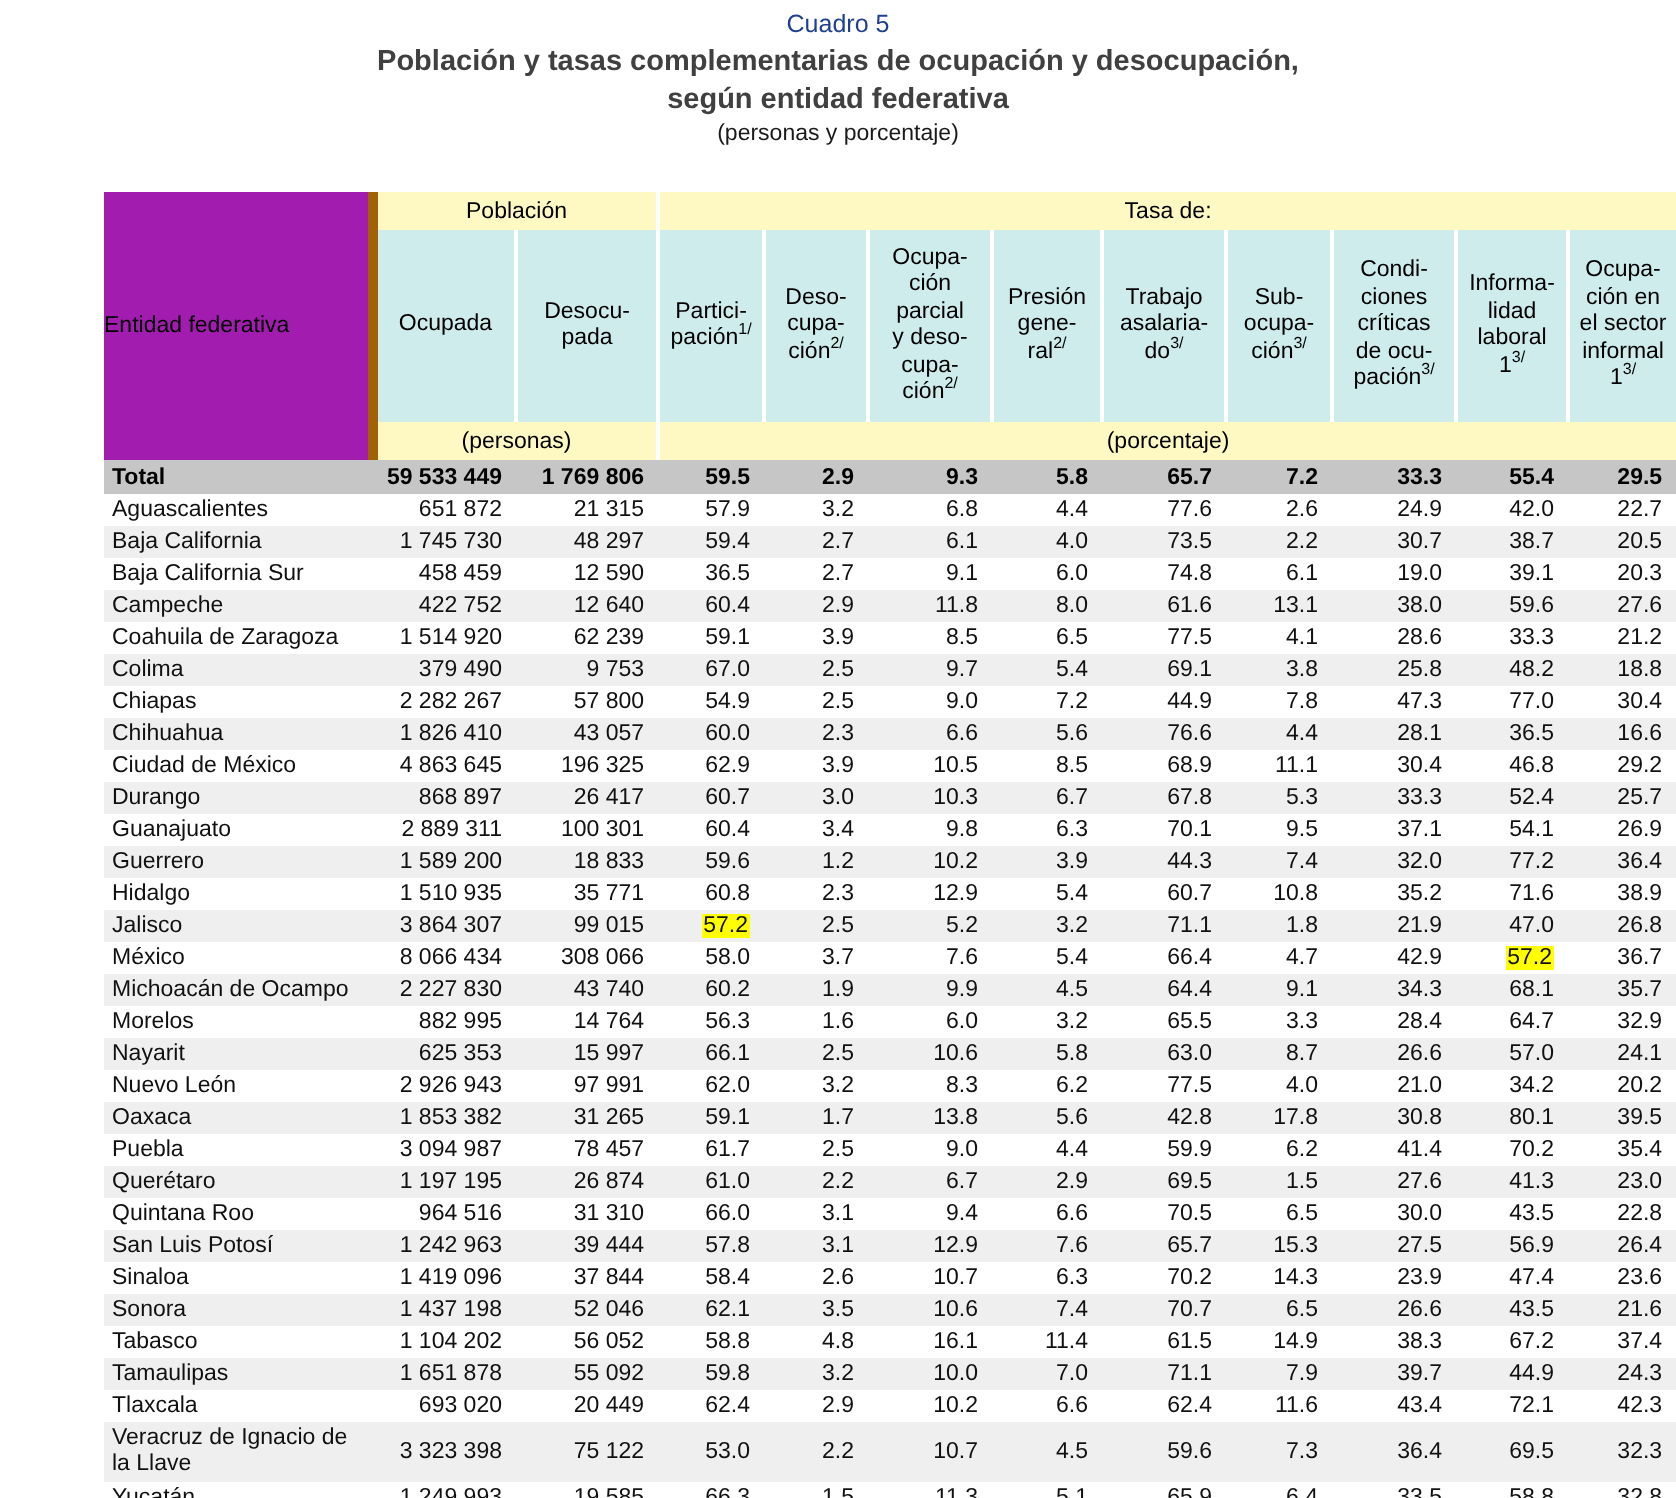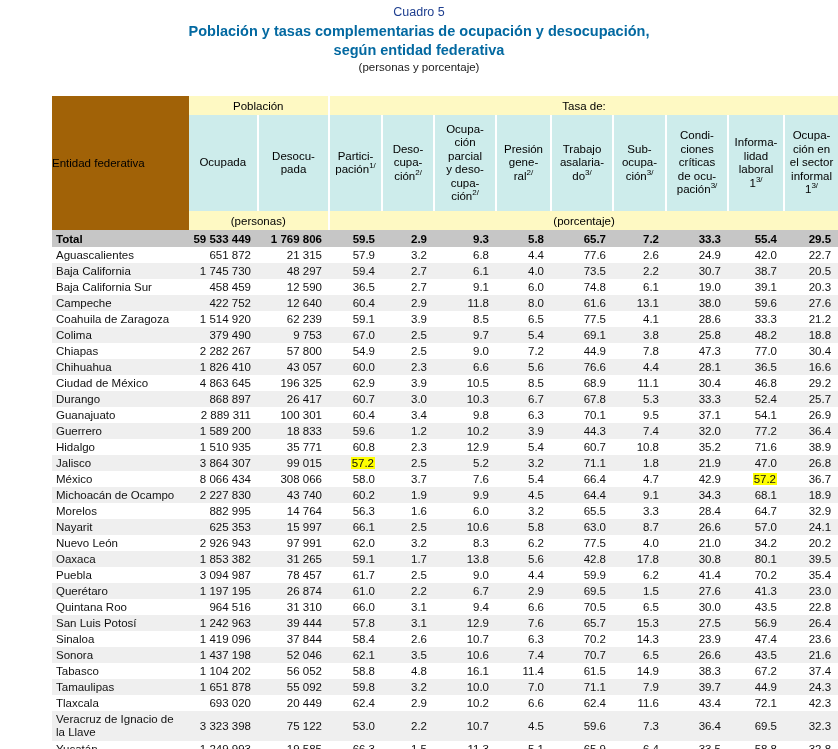--- a/index.html
+++ b/index.html
@@ -12,21 +12,21 @@
   }
   #page { position: relative; width: 838px; height: 749px; }
 
   
   .titleblock { text-align: center; padding-top: 4px; }
   .cuadro-num {
     color: #1f3f8f; font-size: 12.5px; font-weight: normal;
     line-height: 16px;
   }
   .main-title {
-    color: #0369a1; font-size: 14.5px; font-weight: bold;
+    color: #404040; font-size: 14.5px; font-weight: bold;
     line-height: 19px; margin-top: 2px;
   }
   .subtitle {
     color: #1a1a1a; font-size: 12px; font-weight: normal;
     line-height: 16px; margin-top: 3px;
   }
   .units {
     color: #1a1a1a; font-size: 11.5px; font-weight: normal;
     line-height: 15px;
   }
@@ -43,21 +43,21 @@
     font-weight: normal;
     vertical-align: middle;
   }
   .hdr-light  { background: #cdeceb; }
   .hdr-dark, .hdr-light {
     font-weight: bold; font-size: 11.5px; color: #000;
     text-align: center; line-height: 13.5px;
     border-right: 2px solid #ffffff;
   }
   .hdr-entidad {
-    background: #a16207; font-weight: bold; font-size: 11.5px;
+    background: #a21caf; font-weight: bold; font-size: 11.5px;
     color: #000; text-align: left; padding-left: 6px;
     border-right: 5px solid #a16207;
   }
   .hdr-band {
     background: #fef9c3; font-weight: bold; font-size: 11.5px;
     color: #000; text-align: center;
     border-right: 2px solid #ffffff;
     height: 19px;
   }
   .hdr-sub { height: 96px; padding: 4px 2px 0 2px; vertical-align: top; }
@@ -371,21 +371,21 @@
             <td class="num">2 227 830</td>
             <td class="num">43 740</td>
             <td class="num">60.2</td>
             <td class="num">1.9</td>
             <td class="num">9.9</td>
             <td class="num">4.5</td>
             <td class="num">64.4</td>
             <td class="num">9.1</td>
             <td class="num">34.3</td>
             <td class="num">68.1</td>
-            <td class="num">18.9</td>
+            <td class="num">35.7</td>
           </tr>
           <tr class="drow odd">
             <td class="ent">Morelos</td>
             <td class="num">882 995</td>
             <td class="num">14 764</td>
             <td class="num">56.3</td>
             <td class="num">1.6</td>
             <td class="num">6.0</td>
             <td class="num">3.2</td>
             <td class="num">65.5</td>

